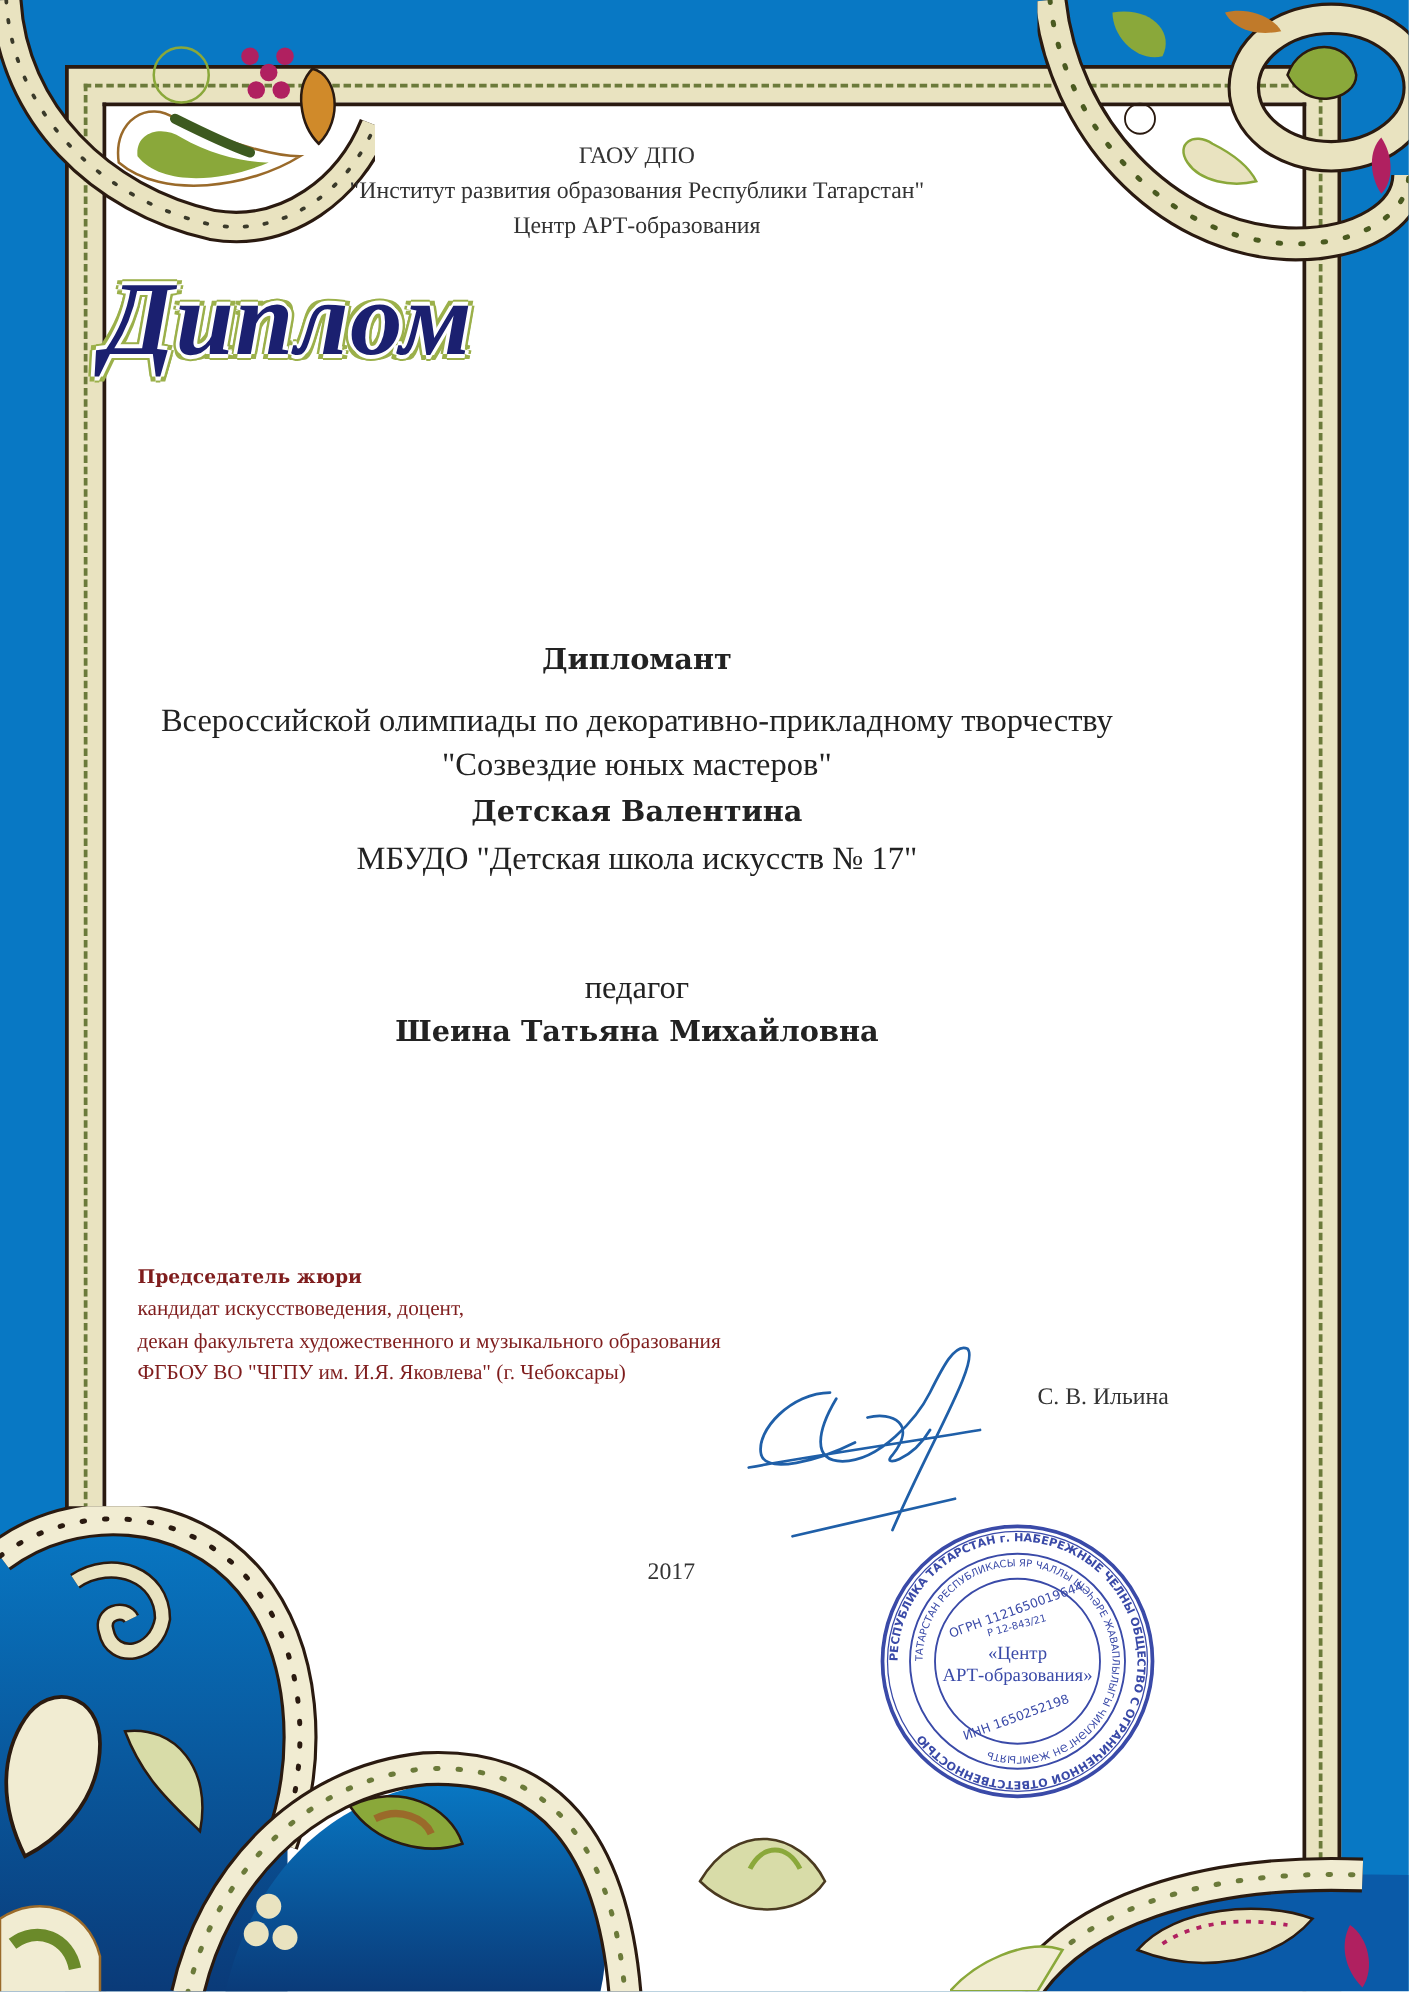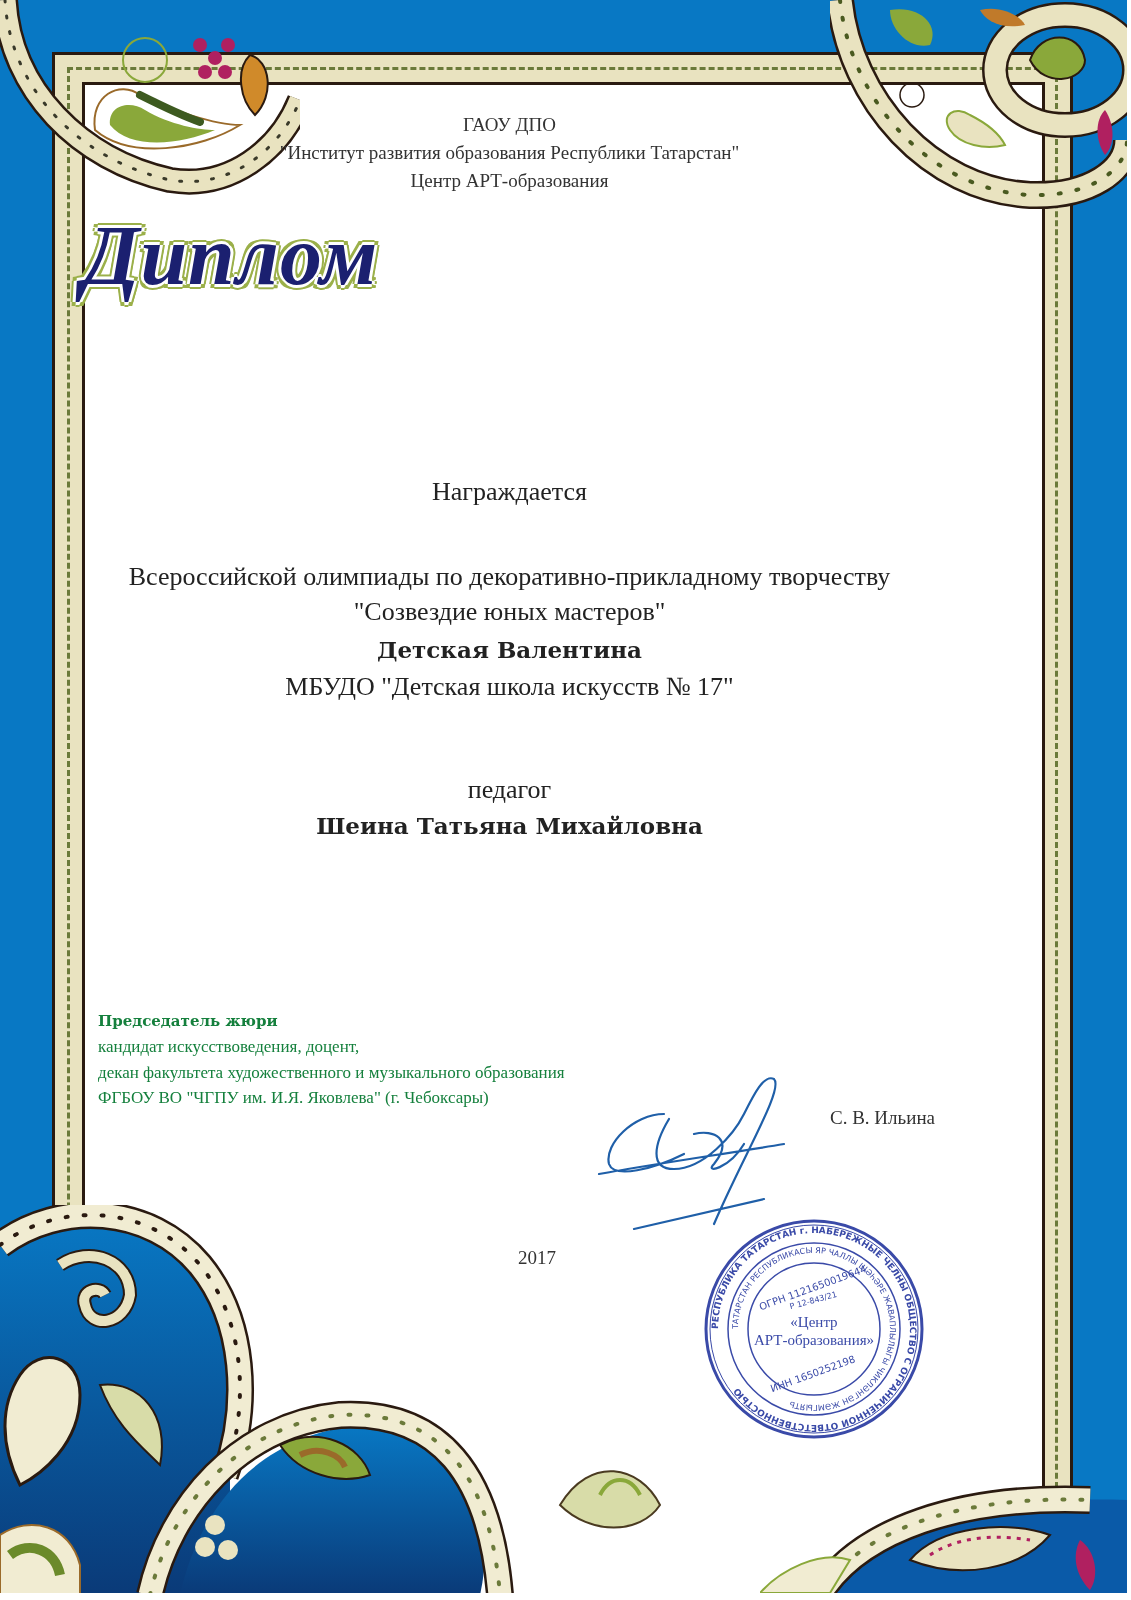--- a/index.html
+++ b/index.html
@@ -8,21 +8,21 @@
   .frame-outer { position: absolute; left: 52px; top: 52px; width: 1021px; height: 1541px; background: #e9e3c0; border: 3px solid #2a1a10; box-sizing: border-box; }
   .frame-dash { position: absolute; left: 12px; top: 12px; right: 12px; bottom: 12px; border: 3px dashed #6b7a3a; }
   .frame-inner { position: absolute; left: 82px; top: 82px; width: 963px; height: 1511px; background: #ffffff; border-left: 3px solid #2a1a10; border-top: 3px solid #2a1a10; border-right: 3px solid #2a1a10; box-sizing: border-box; }
   .deco { position: absolute; pointer-events: none; }
   .content { position: absolute; left: 82px; top: 82px; width: 855px; height: 1511px; font-family: "DejaVu Serif", "Liberation Serif", serif; color: #222; }
   .hdr { position: absolute; left: 0; width: 100%; text-align: center; font-family: "Liberation Serif", serif; font-size: 19px; color: #333; }
   .title { position: absolute; left: 0; width: 100%; top: 125px; font-family: "Liberation Serif", serif; font-style: italic; font-weight: bold; font-size: 84px; color: #1b2070; letter-spacing: 1px;
            text-shadow: 3px 0 0 #fff, -3px 0 0 #fff, 0 3px 0 #fff, 0 -3px 0 #fff, 5px 0 0 #9bb04a, -5px 0 0 #9bb04a, 0 5px 0 #9bb04a, 0 -5px 0 #9bb04a, 4px 4px 0 #9bb04a, -4px -4px 0 #9bb04a, 4px -4px 0 #9bb04a, -4px 4px 0 #9bb04a; }
   .line { position: absolute; left: 0; width: 100%; text-align: center; font-family: "Liberation Serif", serif; font-size: 26px; color: #222; white-space: nowrap; }
   .bold { font-family: "DejaVu Serif", serif; font-weight: bold; font-size: 23px; }
-  .jury { position: absolute; left: 16px; font-family: "Liberation Serif", serif; font-size: 17px; color: #15803d; white-space: nowrap; }
+  .jury { position: absolute; left: 28px; font-family: "Liberation Serif", serif; font-size: 17px; color: #7f1d1d; white-space: nowrap; }
   .jury.b { font-weight: bold; font-family: "DejaVu Serif", serif; font-size: 15px; }
   .signer { position: absolute; left: 748px; top: 1025px; font-family: "Liberation Serif", serif; font-size: 19px; color: #333; }
   .year { position: absolute; left: 436px; top: 1165px; font-family: "Liberation Serif", serif; font-size: 19px; color: #333; text-align: right; }
   .sig { position: absolute; left: 512px; top: 992px; }
   .stamp { position: absolute; left: 620px; top: 1135px; }
 </style>
 </head>
 <body>
 
 <div class="page">
@@ -103,21 +103,21 @@
   </svg>
 </div>
 
 <div class="content">
   <div class="hdr" style="top:32px">ГАОУ ДПО</div>
   <div class="hdr" style="top:60px">"Институт развития образования Республики Татарстан"</div>
   <div class="hdr" style="top:88px">Центр АРТ-образования</div>
 
   <div class="title">Диплом</div>
 
-  <div class="line" style="top:395px">Награждается</div>
+  <div class="line bold" style="top:432px">Дипломант</div>
   <div class="line" style="top:480px">Всероссийской олимпиады по декоративно-прикладному творчеству</div>
   <div class="line" style="top:515px">"Созвездие юных мастеров"</div>
   <div class="line bold" style="top:554px">Детская Валентина</div>
   <div class="line" style="top:590px">МБУДО "Детская школа искусств № 17"</div>
   <div class="line" style="top:693px">педагог</div>
   <div class="line bold" style="top:730px">Шеина Татьяна Михайловна</div>
 
   <div class="jury b" style="top:930px">Председатель жюри</div>
   <div class="jury" style="top:955px">кандидат искусствоведения, доцент,</div>
   <div class="jury" style="top:981px">декан факультета художественного и музыкального образования</div>

